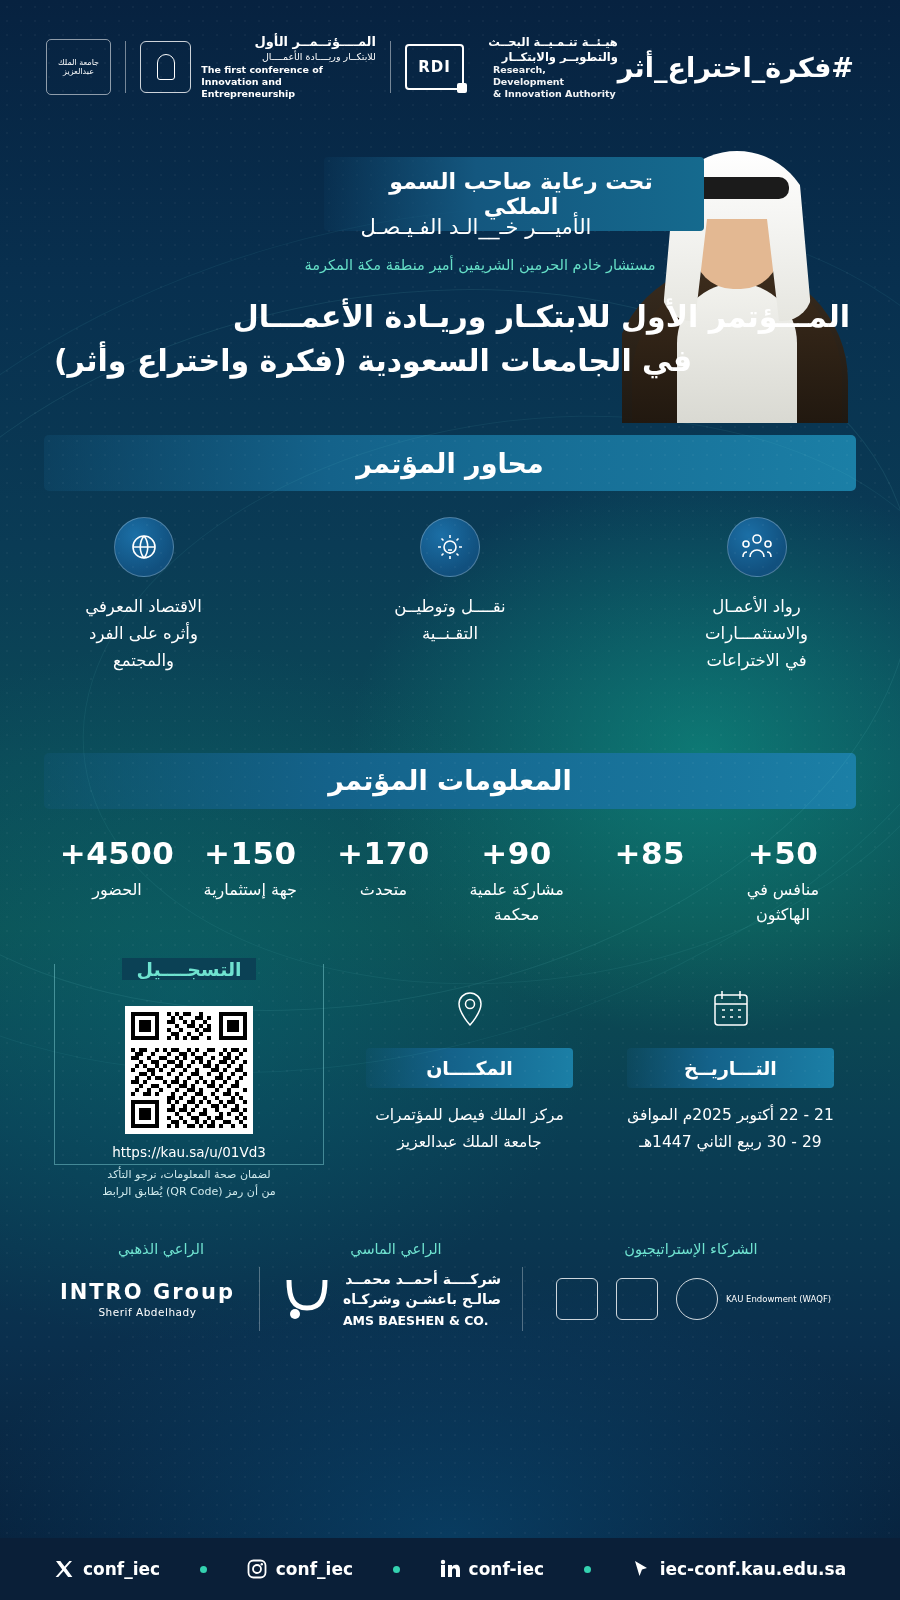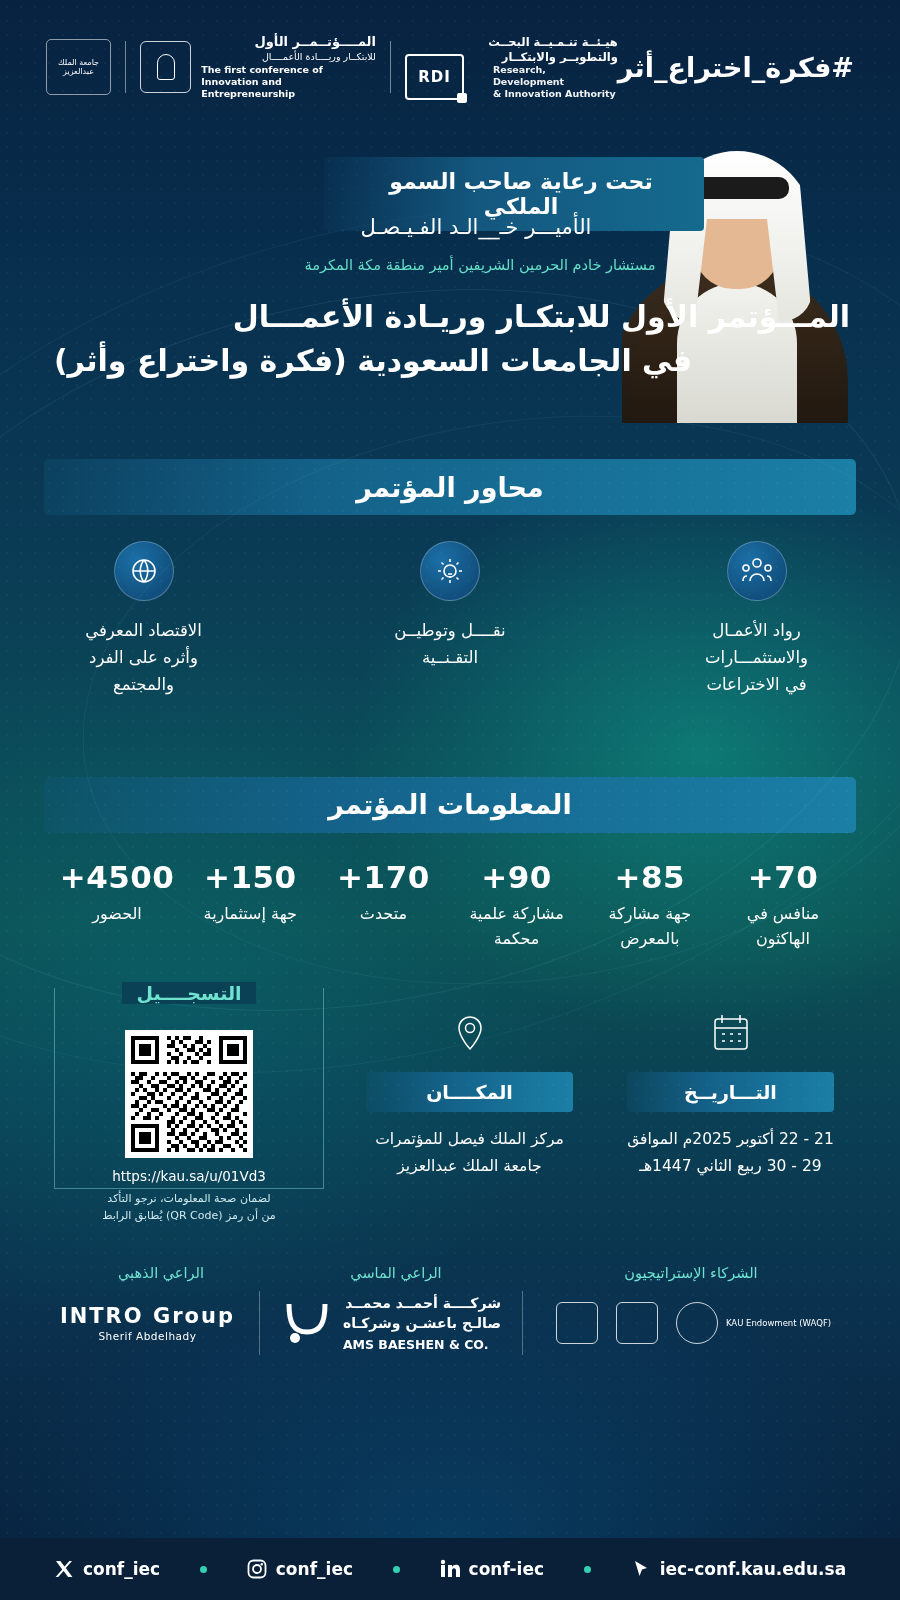--- a/index.html
+++ b/index.html
@@ -40,21 +40,21 @@
   .topbar {
     position: relative;
     height: 135px;
     display: flex; align-items: center; justify-content: space-between;
     padding: 0 46px;
   }
   .hashtag {
     color: #ffffff; font-size: 27px; font-weight: bold; letter-spacing: .5px;
   }
   .top-logos { display: flex; align-items: center; gap: 14px; }
-  .logo-rdi { display: flex; align-items: flex-end; gap: 9px; }
+  .logo-rdi { display: flex; align-items: center; gap: 9px; }
   .rdi-mark {
     width: 60px; height: 46px; position: relative;
     border: 2px solid #ffffff; border-radius: 4px;
     display: flex; align-items: center; justify-content: center;
     color: #fff; font-size: 15px; font-weight: bold; letter-spacing: 1px;
   }
   .rdi-mark::after{
     content:""; position:absolute; width:10px; height:10px; background:#fff;
     border-radius:2px; right:-5px; bottom:-5px;
   }
@@ -142,21 +142,21 @@
   }
   .conf-title .l2 { display:block; text-align: center; padding-right: 150px;}
 
   
   .bar {
     margin: 0 44px; height: 56px; border-radius: 5px;
     background: linear-gradient(90deg, rgba(20,90,130,0.25) 0%, #14628a 35%, #1b7fa6 100%);
     display: flex; align-items: center; justify-content: center;
     color: #fff; font-size: 27px; font-weight: bold; letter-spacing: .5px;
   }
-  .axes-wrap { margin-top: 24px; }
+  .axes-wrap { }
   .axes {
     display: flex; justify-content: space-between; padding: 26px 56px 0 56px;
   }
   .axis { width: 175px; text-align: center; }
   .axis-icon {
     width: 60px; height: 60px; margin: 0 auto 16px auto;
     border-radius: 50%;
     background: radial-gradient(circle at 35% 30%, #1b6fa6 0%, #11507e 70%);
     border: 1px solid rgba(255,255,255,.25);
     display: flex; align-items: center; justify-content: center;
@@ -344,28 +344,26 @@
       </div>
 
 
     </div>
   </div>
 
   <div style="margin-top:78px">
     <div class="bar">المعلومات المؤتمر</div>
     <div class="stats">
       <div class="stat">
-        <div class="stat-num">70+</div>
+        <div class="stat-num">50+</div>
         <div class="stat-label" style="white-space:pre-line">منافس في
 الهاكثون</div>
       </div>
       <div class="stat">
         <div class="stat-num">85+</div>
-        <div class="stat-label" style="white-space:pre-line">جهة مشاركة
-بالمعرض</div>
       </div>
       <div class="stat">
         <div class="stat-num">90+</div>
         <div class="stat-label" style="white-space:pre-line">مشاركة علمية
 محكمة</div>
       </div>
       <div class="stat">
         <div class="stat-num">170+</div>
         <div class="stat-label" style="white-space:pre-line">متحدث</div>
       </div>

